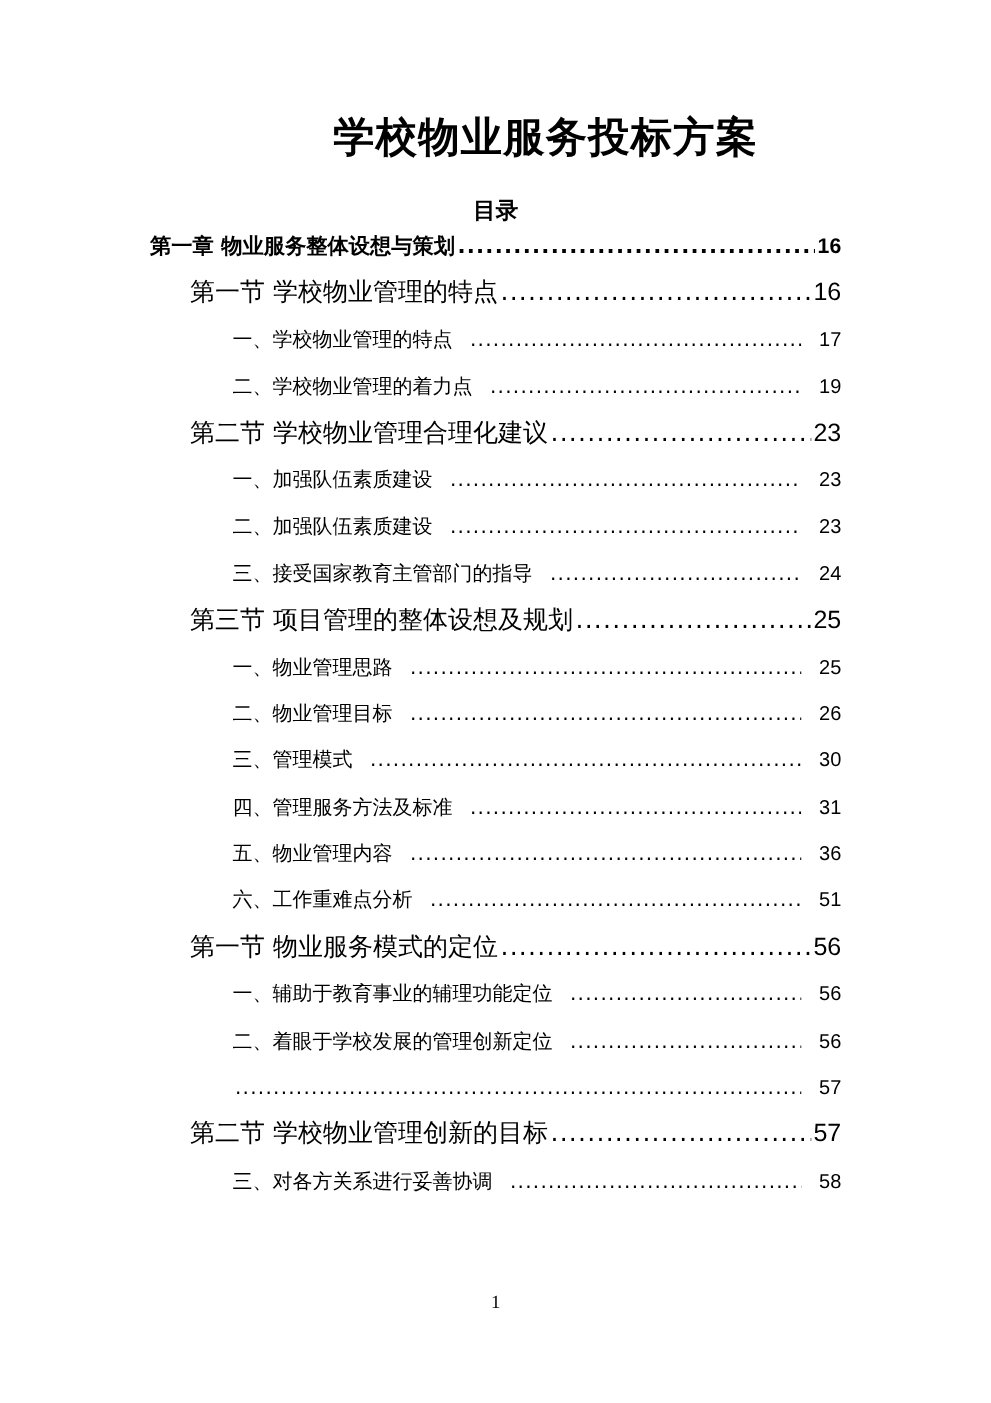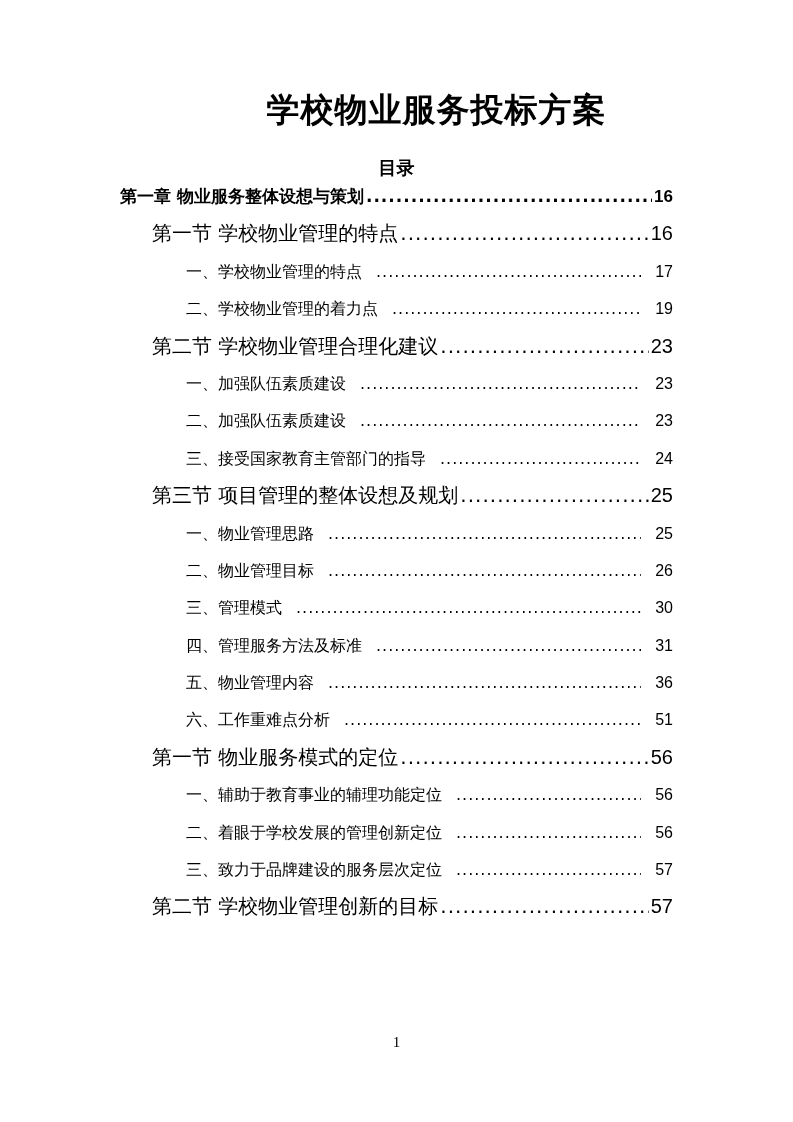--- a/index.html
+++ b/index.html
@@ -113,24 +113,28 @@
       <span class="label">一、辅助于教育事业的辅理功能定位</span>
       <span class="dots"></span>
       <span class="page">56</span>
     </div>
   <div class="row lvl3">
       <span class="label">二、着眼于学校发展的管理创新定位</span>
       <span class="dots"></span>
       <span class="page">56</span>
     </div>
   <div class="row lvl3">
-      <span class="label">三、致力于品牌建设的服务层次定位</span>
       <span class="dots"></span>
       <span class="page">57</span>
     </div>
   <div class="row lvl2">
       <span class="label">第二节  学校物业管理创新的目标</span>
       <span class="dots"></span>
       <span class="page">57</span>
     </div>
+  <div class="row lvl3">
+      <span class="label">三、对各方关系进行妥善协调</span>
+      <span class="dots"></span>
+      <span class="page">58</span>
+    </div>
 </div>
 
 <div class="pagenum">1</div>
 
 </body></html>

